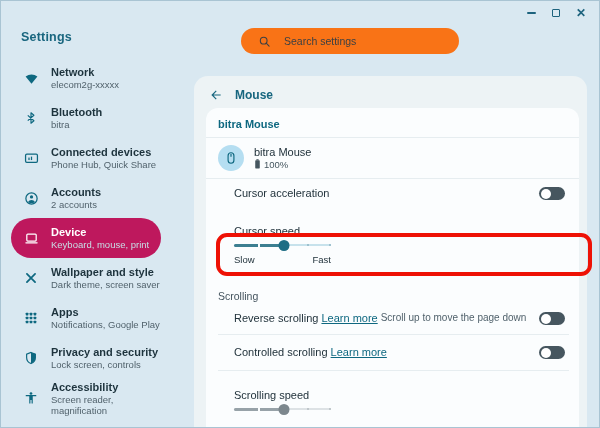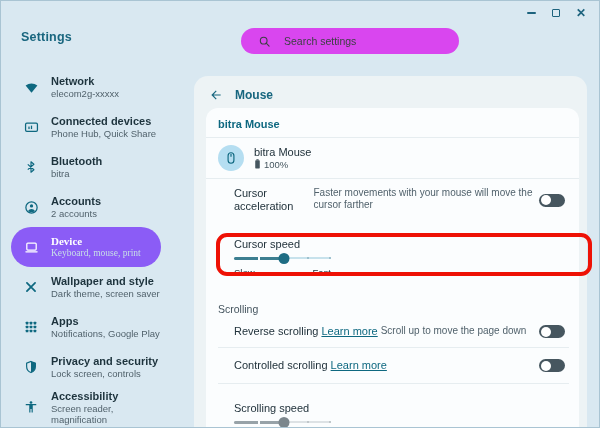--- a/index.html
+++ b/index.html
@@ -8,32 +8,32 @@
 
   
   .controls{position:absolute;top:4px;right:12px;display:flex;align-items:center;gap:13px;height:16px;}
   .ctl{display:grid;place-items:center;width:12px;height:12px;cursor:pointer;color:#1d637e;}
   .ctl-min-bar{width:9px;height:2px;background:#1d637e;border-radius:1px;}
   .ctl-max-box{width:8px;height:8px;border:1.6px solid #1d637e;border-radius:1px;}
   .ctl-close-x{font-size:12px;font-weight:bold;line-height:1;color:#1d637e;}
 
   
   .app-title{position:absolute;left:20px;top:29px;font-size:12.5px;font-weight:600;color:#19667f;letter-spacing:.2px;}
-  .search-pill{position:absolute;left:240px;top:27px;width:218px;height:26px;background:#d946ef;border-radius:13px;display:flex;align-items:center;padding-left:17px;gap:11px;}
+  .search-pill{position:absolute;left:240px;top:27px;width:218px;height:26px;background:#f97316;border-radius:13px;display:flex;align-items:center;padding-left:17px;gap:11px;}
   .search-pill svg{flex:0 0 auto;}
   .search-input{border:none;outline:none;background:transparent;font-family:"Liberation Sans",sans-serif;font-size:10.5px;color:#202124;width:150px;}
   .search-input::placeholder{color:#3c4043;opacity:1;}
 
   
-  .sidebar{position:absolute;left:0;top:66px;width:168px;display:flex;flex-direction:column;}
+  .sidebar{position:absolute;left:0;top:57px;width:168px;display:flex;flex-direction:column;}
   .side-item{height:40px;margin:0 8px 0 10px;padding-left:12px;border-radius:20px;display:flex;align-items:center;gap:12px;cursor:pointer;}
   .side-item .txt{display:flex;flex-direction:column;gap:1px;}
   .side-item .t{font-size:11px;font-weight:600;color:#1d333d;line-height:12px;}
   .side-item .s{font-size:9.5px;color:#51626c;line-height:11px;}
-  .side-item.selected{background:#8b5cf6;font-family:Liberation Serif, serif;}
+  .side-item.selected{background:#be185d;}
   .side-item.selected .t{color:#ffffff;}
   .side-item.selected .s{color:#c8dfe7;}
   .sicon{width:16px;height:16px;flex:0 0 auto;display:grid;place-items:center;}
 
   
   .main-panel{position:absolute;left:193px;top:75px;width:393px;height:375px;background:#edf3f5;border-radius:14px 14px 0 0;}
   .back-row{display:flex;align-items:center;gap:11px;padding:11px 0 0 14px;height:26px;}
   .back-btn{width:16px;height:16px;display:grid;place-items:center;cursor:pointer;}
   .page-title{font-size:12px;font-weight:600;color:#17667f;}
   .card{position:absolute;left:12px;right:8px;top:32px;bottom:4px;background:#fbfdfe;border-radius:12px;overflow:hidden;}
@@ -110,41 +110,41 @@
           </svg>
       </span>
       <span class="txt">
           <span class="t">Network</span>
           <span class="s">elecom2g-xxxxx</span>
         </span>
     </div>
 
     <div class="side-item">
       <span class="sicon icon-teal">
+        <svg width="14" height="14" viewBox="0 0 24 24">
+            <path fill="none" stroke="currentColor" stroke-width="2" stroke-linejoin="round" d="M6.5 7.5 L17 16.8 L12 21 V3 L17 7.2 L6.5 16.5"></path>
+          </svg>
+      </span>
+      <span class="txt">
+          <span class="t">Bluetooth</span>
+          <span class="s">bitra</span>
+        </span>
+    </div>
+
+    <div class="side-item">
+      <span class="sicon icon-teal">
         <svg width="15" height="15" viewBox="0 0 24 24">
             <rect x="2.5" y="5" width="19" height="13" rx="2" fill="none" stroke="currentColor" stroke-width="2"></rect>
             <rect x="7" y="10.5" width="2" height="4" fill="currentColor"></rect>
             <rect x="11" y="9" width="2" height="5.5" fill="currentColor"></rect>
           </svg>
       </span>
       <span class="txt">
           <span class="t">Connected devices</span>
           <span class="s">Phone Hub, Quick Share</span>
-        </span>
-    </div>
-
-    <div class="side-item">
-      <span class="sicon icon-teal">
-        <svg width="14" height="14" viewBox="0 0 24 24">
-            <path fill="none" stroke="currentColor" stroke-width="2" stroke-linejoin="round" d="M6.5 7.5 L17 16.8 L12 21 V3 L17 7.2 L6.5 16.5"></path>
-          </svg>
-      </span>
-      <span class="txt">
-          <span class="t">Bluetooth</span>
-          <span class="s">bitra</span>
         </span>
     </div>
 
     <div class="side-item">
       <span class="sicon icon-teal">
         <svg width="15" height="15" viewBox="0 0 24 24">
             <circle cx="12" cy="12" r="9" fill="none" stroke="currentColor" stroke-width="2"></circle>
             <circle cx="12" cy="9.5" r="2.6" fill="currentColor"></circle>
             <path fill="currentColor" d="M6.4 17.5 a6.5 6.5 0 0 1 11.2 0 a9 9 0 0 1 -11.2 0 Z"></path>
           </svg>
@@ -261,21 +261,20 @@
             <span>100%</span>
           </span>
         </span>
       </div>
       <div class="divider"></div>
 
 
       <div class="ctl-row">
         <span class="row-txt">
           <span class="row-title">Cursor acceleration</span>
-          <span class="row-sub">Faster movements with your mouse will move the cursor farther</span>
         </span>
         <span class="toggle"></span>
       </div>
 
       <div class="speed-row">
         <span class="row-title" style="flex:1">Cursor speed</span>
         <span class="slider" style="--val: 52%;">
           <span class="track"></span>
           <span class="fill"></span>
           <span class="gap" style="left:25%"></span>

